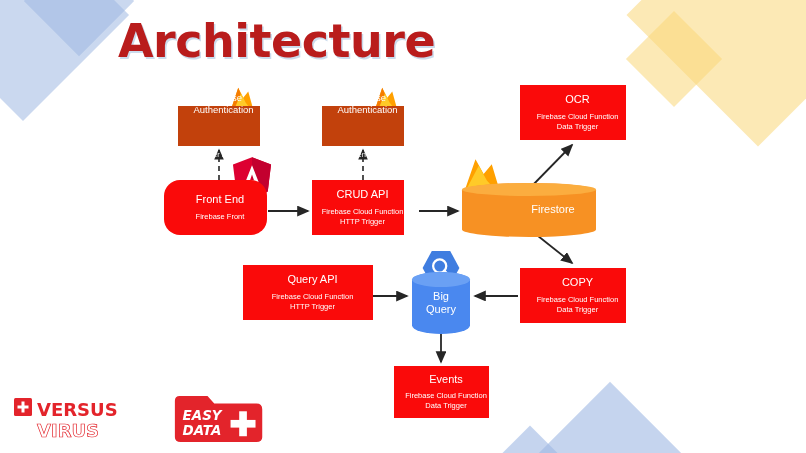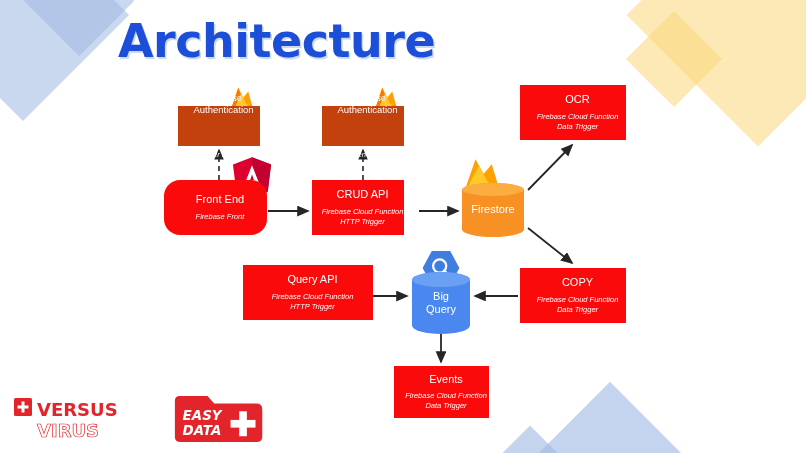--- a/index.html
+++ b/index.html
@@ -28,21 +28,21 @@
   .deco-br-1 { left: 530px;  top: 415px;  width: 160px; height: 160px; background: rgba(159,184,226,0.60); }
   .deco-br-2 { left: 495px;  top: 440px;  width: 70px;  height: 70px;  background: rgba(159,184,226,0.60); }
 
   
   #title {
     position: absolute;
     left: 118px;
     top: 14px;
     font-size: 46px;
     font-weight: bold;
-    color: #1d4ed8;
+    color: #b91c1c;
     letter-spacing: -0.5px;
     text-shadow: 1.5px 2px 0 rgba(160,190,220,0.55);
     font-family: "DejaVu Sans", sans-serif;
   }
 
   
   #wires {
     position: absolute;
     left: 0; top: 0;
     width: 806px; height: 453px;
@@ -58,21 +58,21 @@
     align-items: center;
     justify-content: center;
     text-align: center;
     color: #ffffff;
     line-height: 1.15;
     padding-left: 9px;
   }
   .node-red   { background: #fa0a0a; }
   .node-org   { background: #c2410c; }
   .node .ttl  { font-size: 11px; margin-bottom: 6px; }
-  .node .sub  { font-size: 7.5px; line-height: 1.35; font-style: italic; }
+  .node .sub  { font-size: 7.5px; line-height: 1.35; }
   .node-org .ttl { font-size: 9.5px; margin-bottom: 2px; line-height: 1.3; }
   .node-org .sub { font-size: 7.5px; margin-top: 32px; }
 
   #n-auth-user  { left: 178px; top: 106px; width: 82px;  height: 40px; }
   #n-auth-token { left: 322px; top: 106px; width: 82px;  height: 40px; }
   #n-frontend   { left: 164px; top: 180px; width: 103px; height: 55px; border-radius: 16px; }
   #n-crud       { left: 312px; top: 180px; width: 92px; height: 55px; }
   #n-ocr        { left: 520px; top: 85px;  width: 106px; height: 55px; }
   #n-copy       { left: 520px; top: 268px; width: 106px; height: 55px; }
   #n-query      { left: 243px; top: 265px; width: 130px; height: 55px; }
@@ -96,21 +96,21 @@
     border-radius: 50% / 14%;
   }
   .cyl-top {
     position: absolute;
     left: 0; top: 0;
     width: 100%; height: 24%;
     border-radius: 50%;
   }
   .cyl-label { position: relative; z-index: 3; }
 
-  #n-firestore { left: 462px; top: 183px; width: 62px; height: 54px; }
+  #n-firestore { left: 462px; top: 183px; width: 86px; height: 54px; padding-left: 48px; }
   #n-firestore .cyl-body { background: #f79123; }
   #n-firestore .cyl-top  { background: #fbad3f; }
 
   #n-bigquery { left: 412px; top: 272px; width: 58px; height: 62px; }
   #n-bigquery .cyl-body { background: #4a88ef; }
   #n-bigquery .cyl-top  { background: #6aa0f4; }
 
   
   .badge { position: absolute; }
   #firebase-flame-1 { left: 222px; top: 84px;  width: 40px; height: 40px; }

